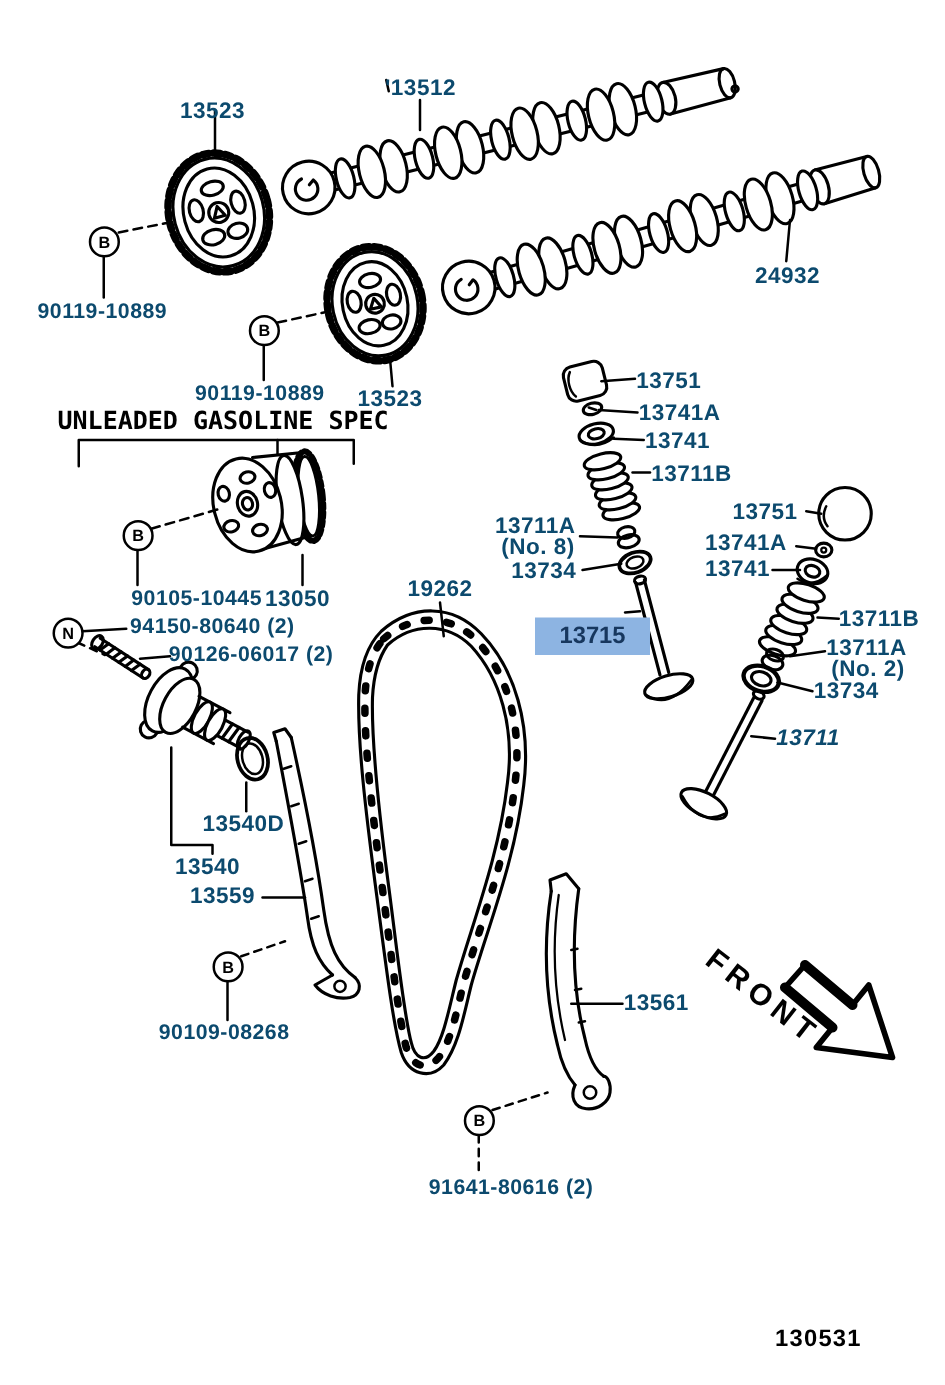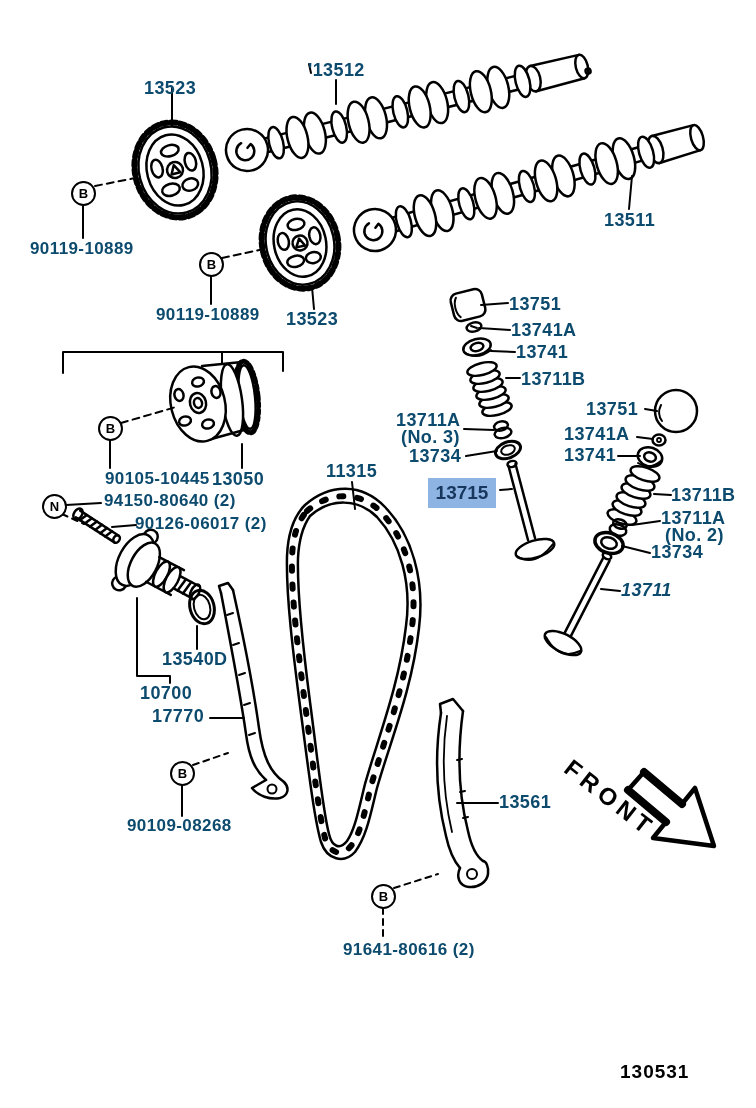--- a/index.html
+++ b/index.html
@@ -10,21 +10,21 @@
   .wf{fill:#fff;}
   .pn{position:absolute;font:bold 18px "Liberation Sans",sans-serif;letter-spacing:.4px;
       white-space:nowrap;color:#0c4a6e;line-height:1;}
   .pn.sm{font-size:17px;text-align:right;}
   .two{line-height:17px;}
   .note{position:absolute;font:bold 20px "DejaVu Sans Mono",monospace;letter-spacing:0;
         white-space:nowrap;color:#000;}
   .callout{position:absolute;width:21px;height:21px;border:2.5px solid #000;border-radius:50%;
            display:flex;align-items:center;justify-content:center;
            font:bold 13px "Liberation Sans",sans-serif;background:#fff;color:#000;}
-  .hl{position:absolute;left:428px;top:478px;width:68px;height:30px;
+  .hl{position:absolute;left:428px;top:494px;width:92px;height:30px;
       display:flex;align-items:center;justify-content:center;
       font:bold 19px "Liberation Sans",sans-serif;}
   .front{position:absolute;left:576px;top:754px;transform:rotate(38deg);transform-origin:0 0;
          font:bold 24px "Liberation Sans",sans-serif;letter-spacing:5px;color:#000;}
   .fig{position:absolute;left:620px;top:1061px;font:bold 19px "Liberation Sans",sans-serif;
        letter-spacing:1px;color:#000;}
 </style>
 </head>
 <body>
 
@@ -318,43 +318,44 @@
     </div>
 <div class="callout" style="left:170px;top:761px;">
       <span>B</span>
     </div>
 <div class="callout" style="left:371px;top:884px;">
       <span>B</span>
     </div>
 
 <div class="pn" style="left:144px;top:79px;">13523</div>
 <div class="pn" style="left:308px;top:61px;"><span>'</span><span>13512</span></div>
-<div class="pn" style="left:604px;top:211px;">13511</div>
+<div class="pn" style="left:604px;top:211px;">24932</div>
 <div class="pn sm" style="left:30px;top:240px;">90119-10889</div>
 <div class="pn sm" style="left:156px;top:306px;">90119-10889</div>
 <div class="pn" style="left:286px;top:310px;">13523</div>
+<div class="note" style="left:46px;top:324px;">UNLEADED GASOLINE SPEC</div>
 <div class="pn sm" style="left:57px;top:470px;margin-left:48px;">90105-10445</div>
 <div class="pn" style="left:212px;top:470px;">13050</div>
 <div class="pn sm" style="left:104px;top:492px;">94150-80640 (2)</div>
 <div class="pn sm" style="left:135px;top:515px;">90126-06017 (2)</div>
 <div class="pn" style="left:162px;top:650px;">13540D</div>
-<div class="pn" style="left:140px;top:684px;">10700</div>
-<div class="pn" style="left:152px;top:707px;">17770</div>
-<div class="pn" style="left:326px;top:462px;">11315</div>
+<div class="pn" style="left:140px;top:684px;">13540</div>
+<div class="pn" style="left:152px;top:707px;">13559</div>
+<div class="pn" style="left:326px;top:462px;">19262</div>
 <div class="pn sm" style="left:127px;top:817px;">90109-08268</div>
 <div class="pn" style="left:499px;top:793px;">13561</div>
 <div class="pn sm" style="left:343px;top:941px;">91641-80616 (2)</div>
 
 <div class="pn" style="left:509px;top:295px;">13751</div>
 <div class="pn" style="left:511px;top:321px;">13741A</div>
 <div class="pn" style="left:516px;top:343px;">13741</div>
 <div class="pn" style="left:521px;top:370px;">13711B</div>
 <div class="pn two" style="left:396px;top:412px;">
   <div>13711A</div>
-  <div style="padding-left:5px;">(No. 3)</div>
+  <div style="padding-left:5px;">(No. 8)</div>
 </div>
 <div class="pn" style="left:409px;top:447px;">13734</div>
 <div class="hl" style="background: rgb(141, 180, 226); color: rgb(23, 55, 94);">13715</div>
 
 <div class="pn" style="left:586px;top:400px;">13751</div>
 <div class="pn" style="left:564px;top:425px;">13741A</div>
 <div class="pn" style="left:564px;top:446px;">13741</div>
 <div class="pn" style="left:671px;top:486px;">13711B</div>
 <div class="pn two" style="left:661px;top:510px;">
   <div>13711A</div>

